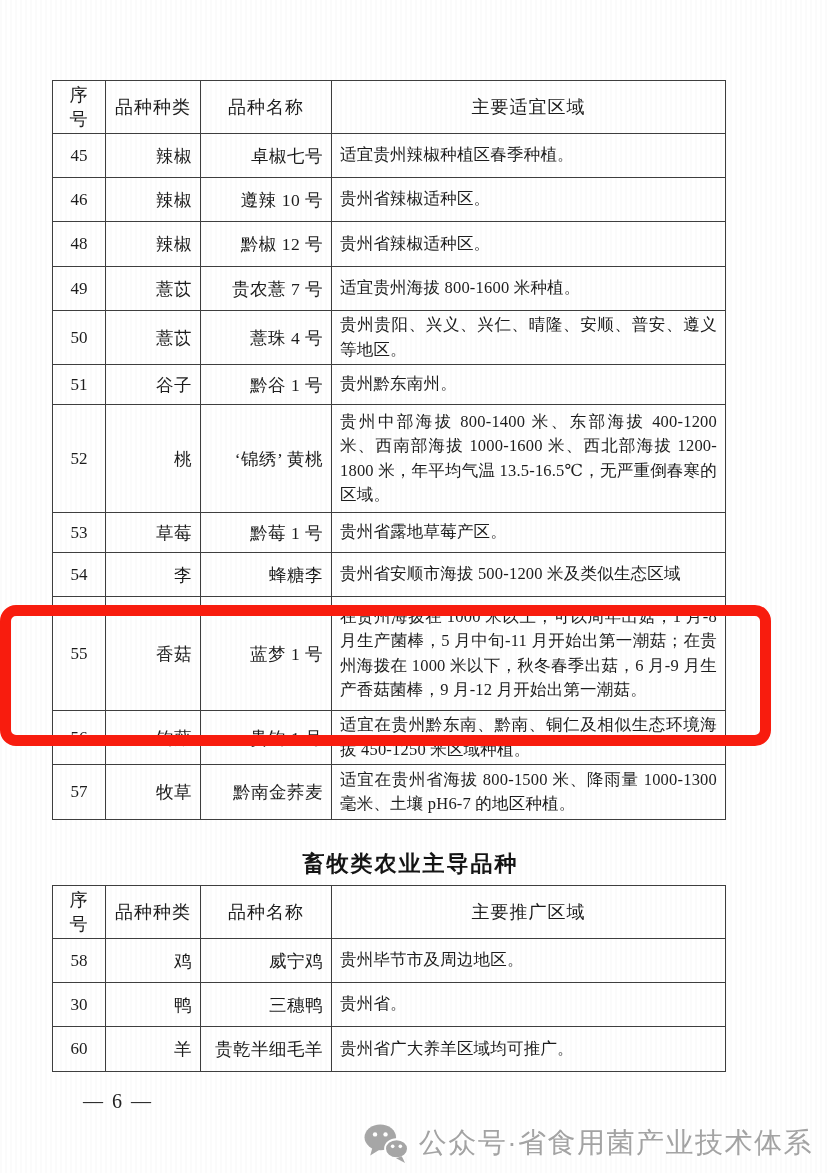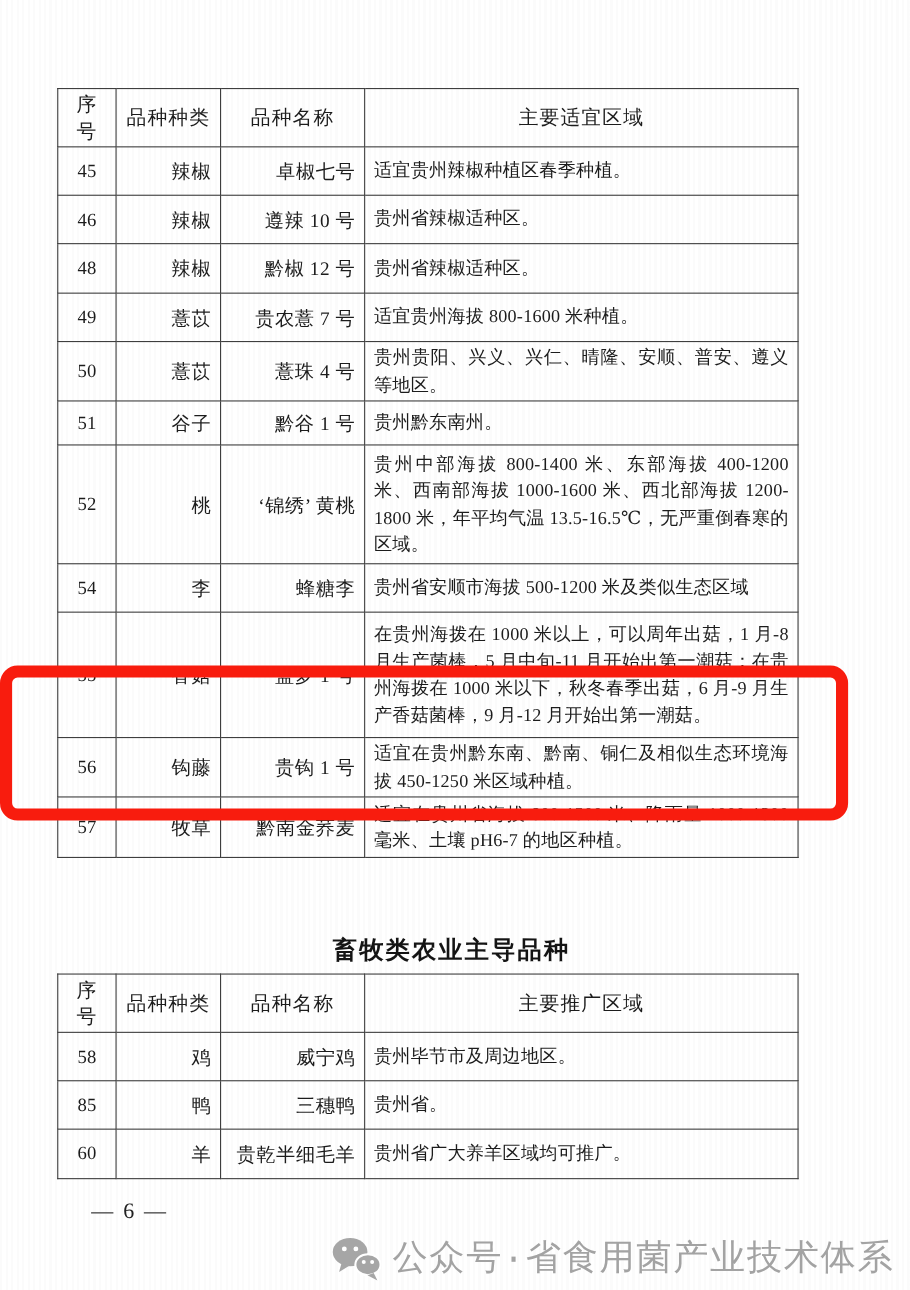--- a/index.html
+++ b/index.html
@@ -52,22 +52,22 @@
   .page-number{
     position:absolute;left:83px;top:1090px;
     font-size:20px;letter-spacing:2px;color:#222;
   }
   .watermark{
     position:absolute;right:14px;top:1122px;
     display:flex;align-items:center;gap:10px;
     color:#a3a3a3;z-index:2;
   }
   .watermark .wm-text{
-    font-family:Liberation Mono, monospace;
-    font-size:32px;letter-spacing:1.5px;
+    font-family:Liberation Sans, sans-serif;
+    font-size:28px;letter-spacing:1.5px;
   }
   .wm-icon{flex:0 0 auto;}
 </style>
 </head>
 <body>
 
 <div class="page">
 
   <table class="vtable" id="table1">
     <colgroup>
@@ -120,20 +120,26 @@
           <td class="cell-type">谷子</td>
           <td class="cell-name">黔谷 1 号</td>
           <td class="cell-region">贵州黔东南州。</td>
         </tr>
         <tr style="height: 108px;">
           <td class="cell-no">52</td>
           <td class="cell-type">桃</td>
           <td class="cell-name">‘锦绣’ 黄桃</td>
           <td class="cell-region">贵州中部海拔 800-1400 米、东部海拔 400-1200 米、西南部海拔 1000-1600 米、西北部海拔 1200-1800 米，年平均气温 13.5-16.5℃，无严重倒春寒的区域。</td>
         </tr>
+        <tr style="height: 40px;">
+          <td class="cell-no">53</td>
+          <td class="cell-type">草莓</td>
+          <td class="cell-name">黔莓 1 号</td>
+          <td class="cell-region">贵州省露地草莓产区。</td>
+        </tr>
         <tr style="height: 44px;">
           <td class="cell-no">54</td>
           <td class="cell-type">李</td>
           <td class="cell-name">蜂糖李</td>
           <td class="cell-region">贵州省安顺市海拔 500-1200 米及类似生态区域</td>
         </tr>
         <tr style="height: 114px;">
           <td class="cell-no">55</td>
           <td class="cell-type">香菇</td>
           <td class="cell-name">蓝梦 1 号</td>
@@ -174,21 +180,21 @@
         </tr>
       </thead>
     <tbody>
         <tr style="height: 44px; margin-left: 24px;">
           <td class="cell-no">58</td>
           <td class="cell-type">鸡</td>
           <td class="cell-name">威宁鸡</td>
           <td class="cell-region">贵州毕节市及周边地区。</td>
         </tr>
         <tr style="height: 44px;">
-          <td class="cell-no">85</td>
+          <td class="cell-no">30</td>
           <td class="cell-type">鸭</td>
           <td class="cell-name">三穗鸭</td>
           <td class="cell-region">贵州省。</td>
         </tr>
         <tr style="height: 45px;">
           <td class="cell-no">60</td>
           <td class="cell-type">羊</td>
           <td class="cell-name">贵乾半细毛羊</td>
           <td class="cell-region">贵州省广大养羊区域均可推广。</td>
         </tr>

